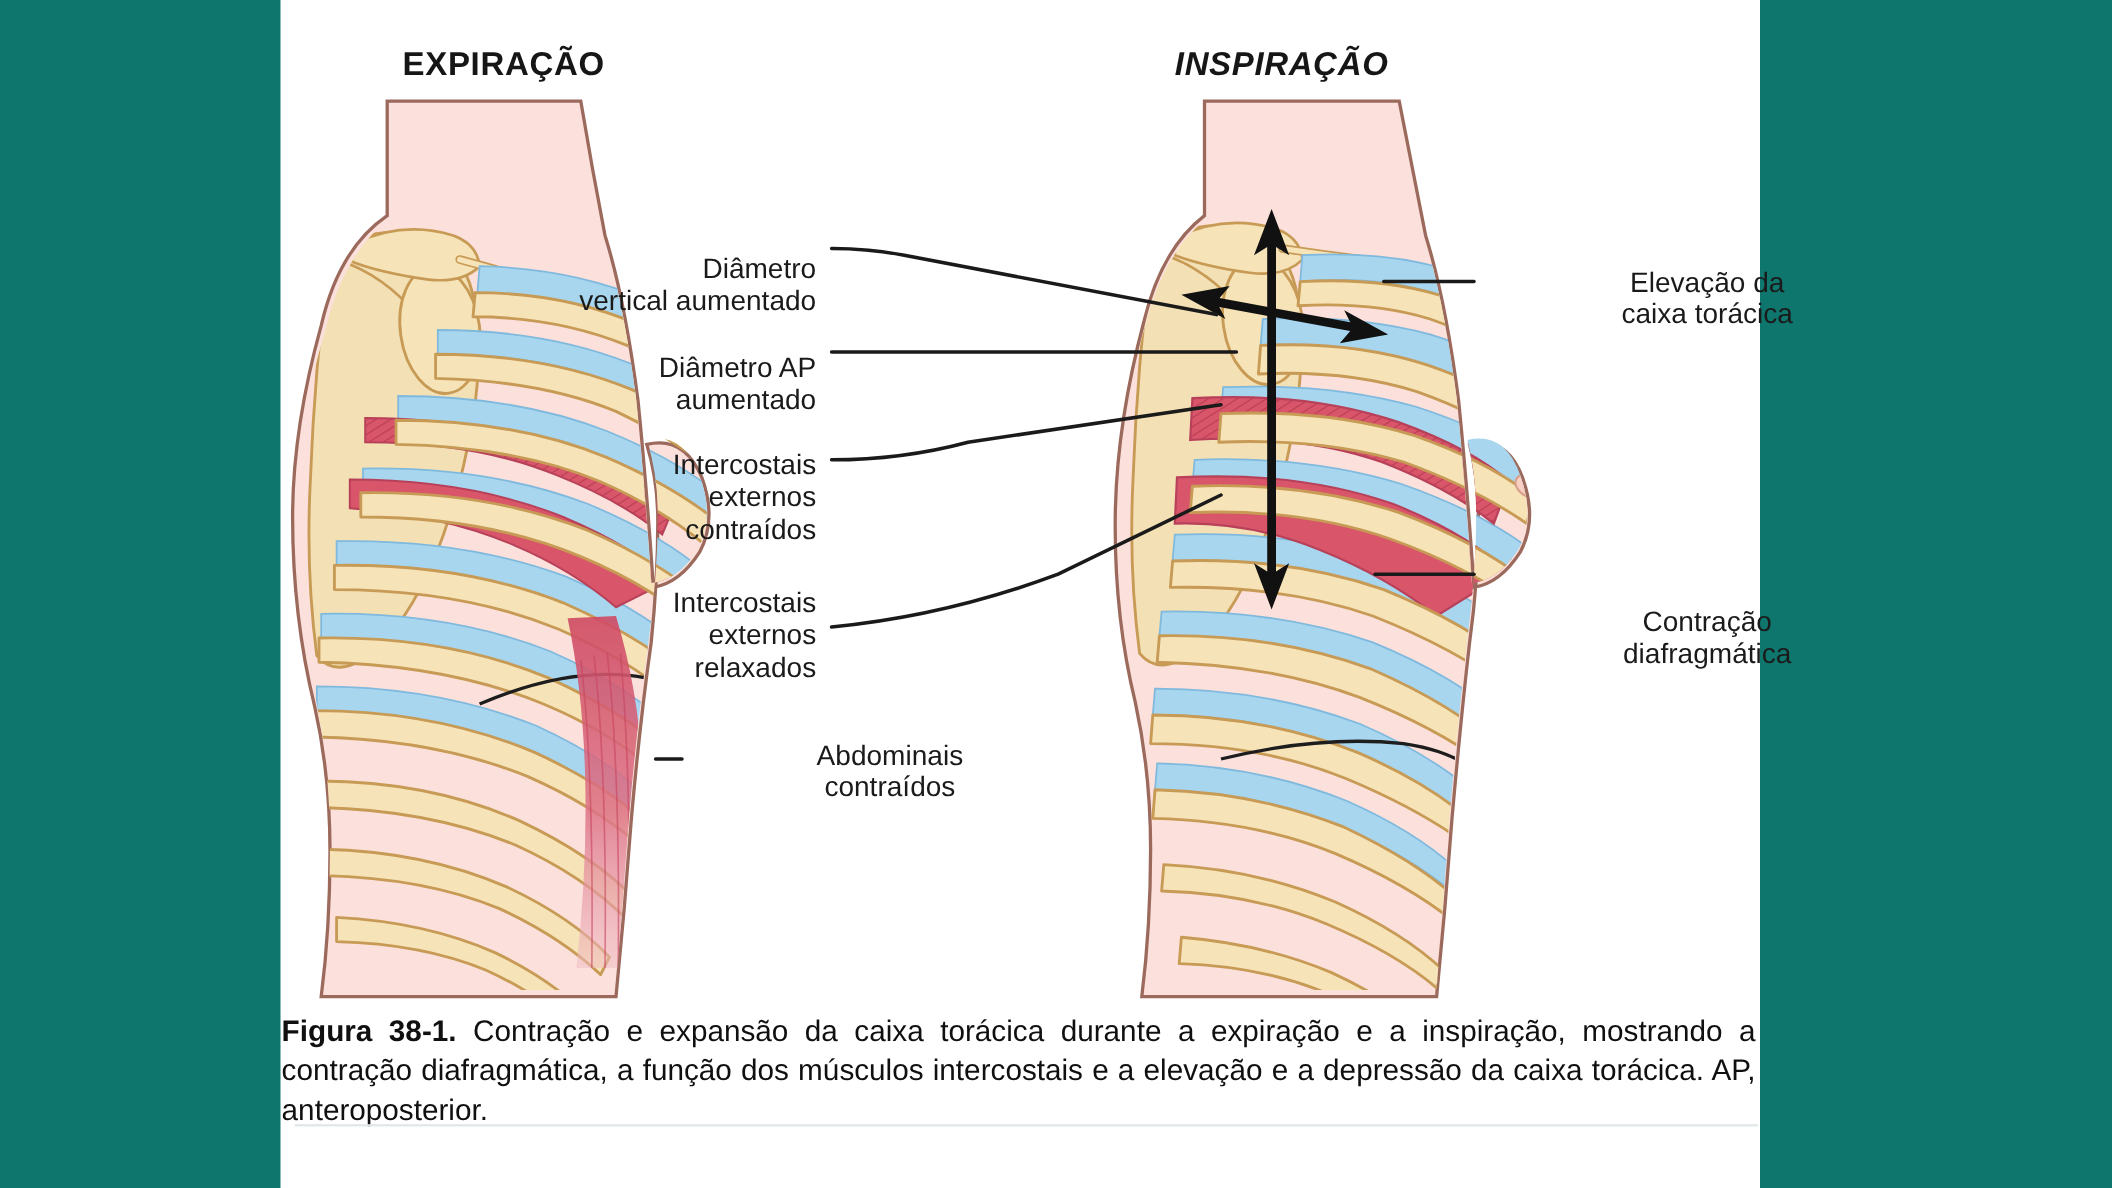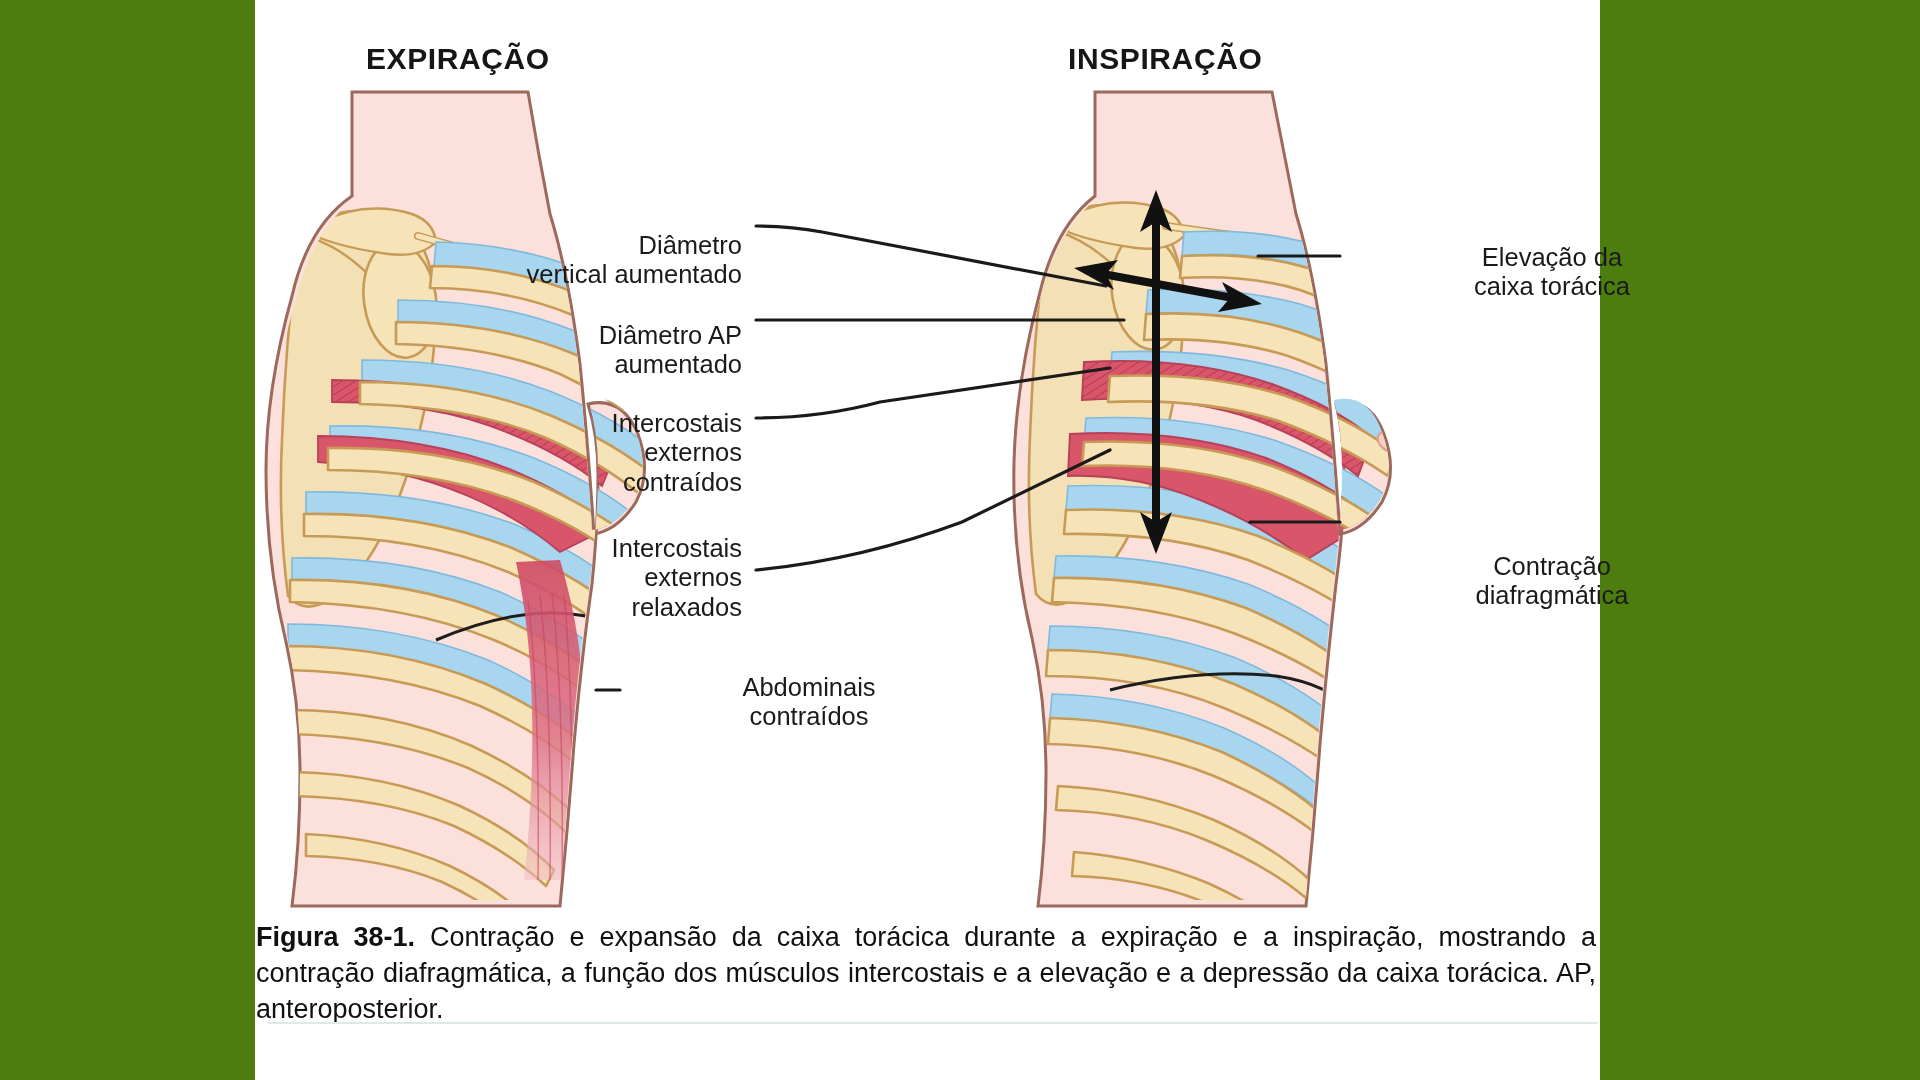--- a/index.html
+++ b/index.html
@@ -12,21 +12,21 @@
     height: 1080px;
     position: relative;
     overflow: hidden;
     font-family: "Liberation Sans", sans-serif;
   }
   #figure-root {
     position: absolute;
     left: 0; top: 0;
     width: 1920px;
     height: 1080px;
-    background: #4d7c0f;
+    background: #0f766e;
   }
   .panel {
     position: absolute;
     left: 255px;
     top: 0px;
     width: 1345px;
     height: 1080px;
     background: #ffffff;
   }
   svg.art {
@@ -39,21 +39,21 @@
   .hdr {
     position: absolute;
     font-family: "Liberation Sans", sans-serif;
     font-size: 30px;
     font-weight: 700;
     color: #161616;
     letter-spacing: 0.6px;
     white-space: nowrap;
   }
   #hdr-exp { left: 366px; top: 42px; }
-  #hdr-insp { left: 1068px; top: 42px; }
+  #hdr-insp { left: 1068px; top: 42px; font-style: italic; }
 
   .anno {
     position: absolute;
     font-family: "Liberation Sans", sans-serif;
     font-size: 25.5px;
     font-weight: 500;
     color: #1a1a1a;
     line-height: 1.155;
     white-space: pre-line;
   }

